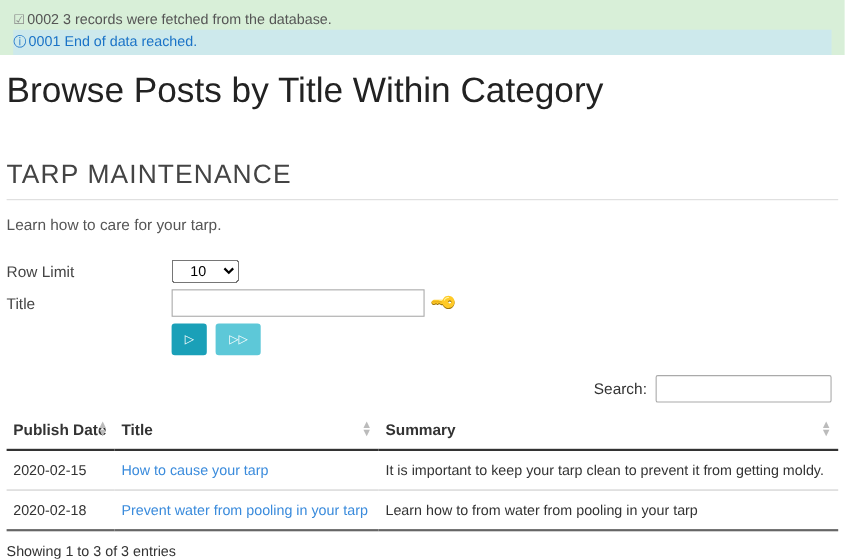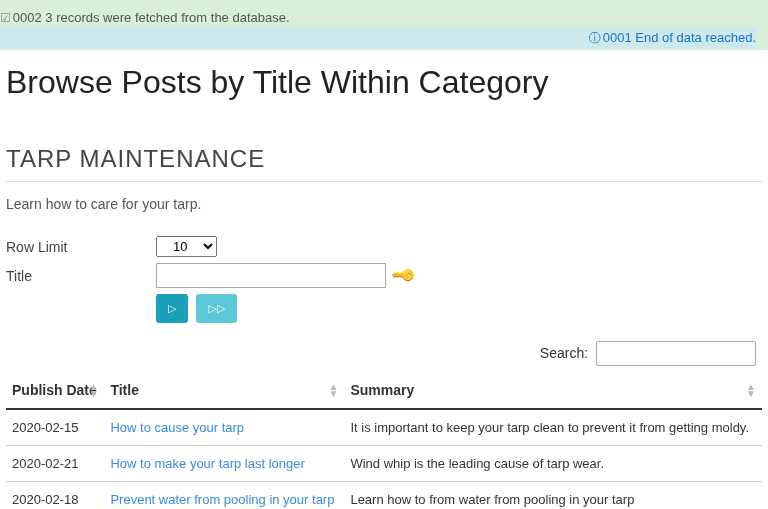--- a/index.html
+++ b/index.html
@@ -1,21 +1,21 @@
 <!DOCTYPE html>
 <html><head>
 <meta charset="utf-8">
 <style>
   * { box-sizing: border-box; margin: 0; padding: 0; }
   body { font-family: Arial, Helvetica, sans-serif; font-size: 14px; color: #333; width: 768px; }
-  .banner { background: #d8efd8; padding: 8px 12px 0 0; }
+  .banner { background: #d8efd8; padding: 8px 12px 0 12px; }
   .msg { padding: 2px 0; font-size: 13px; }
   .msg1 { color: #555; }
   .msg1 .icon { color: #888; margin-right: 2px; font-size: 12px; }
-  .msg2 { color: #1a73c7; background: #cde9ec; padding: 3px 0; text-align: right; }
+  .msg2 { color: #1a73c7; background: #cde9ec; padding: 3px 0; }
   .msg2 .icon { margin-right: 2px; font-size: 12px; }
   .code { font-family: inherit; }
   .content { padding: 0 6px; }
   h1 { font-size: 32px; font-weight: normal; color: #222; margin: 14px 0 24px 0; }
   h2 { font-size: 24px; font-weight: normal; color: #444; letter-spacing: 1px; margin-bottom: 8px; margin-top: 44px; }
   hr.sep { border: none; border-top: 1px solid #ddd; margin-bottom: 14px; }
   .sub { color: #555; margin-bottom: 24px; }
   .form-row { display: flex; align-items: center; margin-bottom: 6px; }
   .form-lbl { width: 150px; color: #444; }
   .form-ctrl { flex: 1; display: flex; align-items: center; gap: 8px; }
@@ -92,25 +92,20 @@
         <th><span>Summary</span><span class="sort">▲<br>▼</span></th>
       </tr>
     </thead>
     <tbody id="tbody">
         <tr>
           <td>2020-02-15</td>
           <td><span class="link">How to cause your tarp</span></td>
           <td>It is important to keep your tarp clean to prevent it from getting moldy.</td>
         </tr>
         <tr>
-          <td>2020-02-21</td>
-          <td><span class="link">How to make your tarp last longer</span></td>
-          <td>Wind whip is the leading cause of tarp wear.</td>
-        </tr>
-        <tr>
           <td>2020-02-18</td>
           <td><span class="link">Prevent water from pooling in your tarp</span></td>
           <td>Learn how to from water from pooling in your tarp</td>
         </tr>
       </tbody>
   </table>
 
   <div class="info">Showing 1 to 3 of 3 entries</div>
 </div>
 

